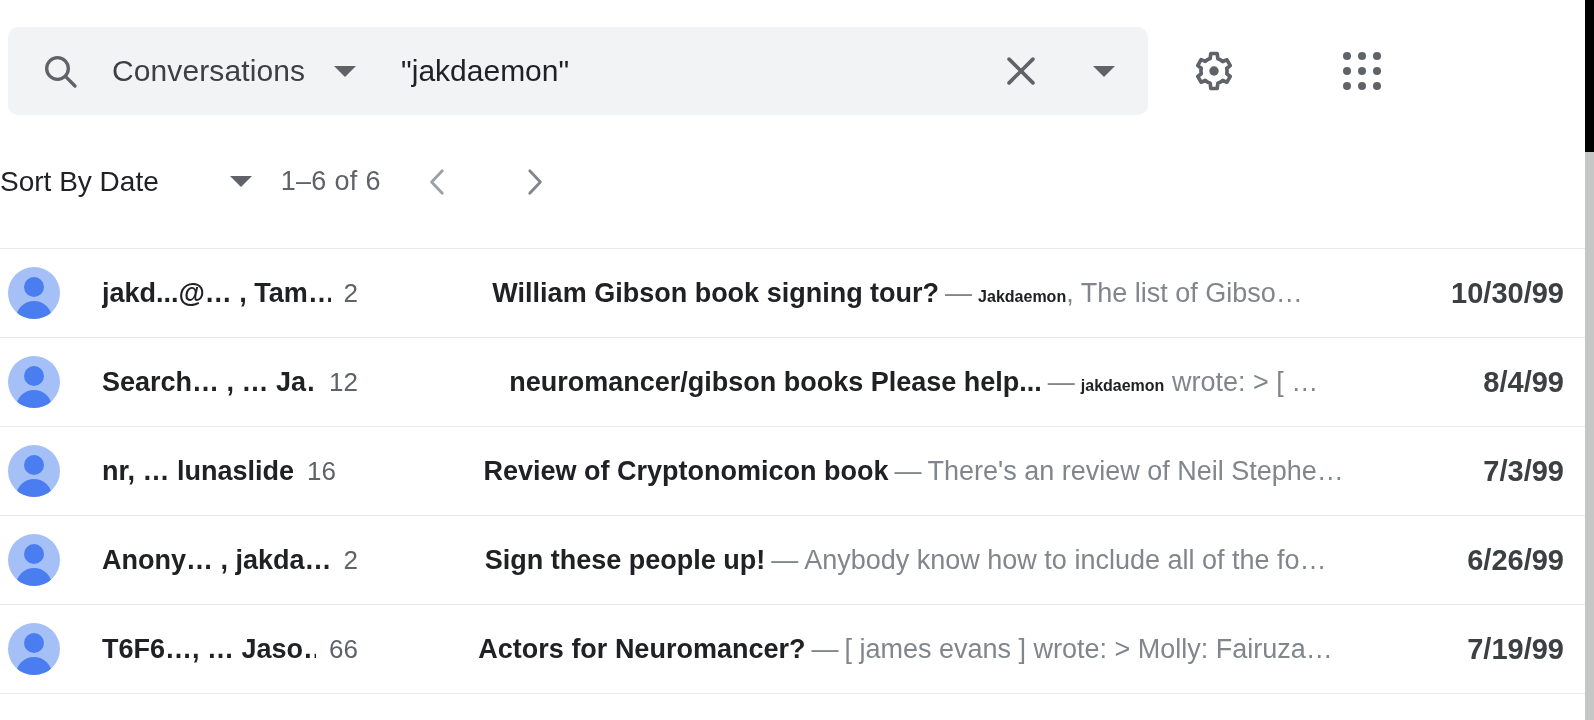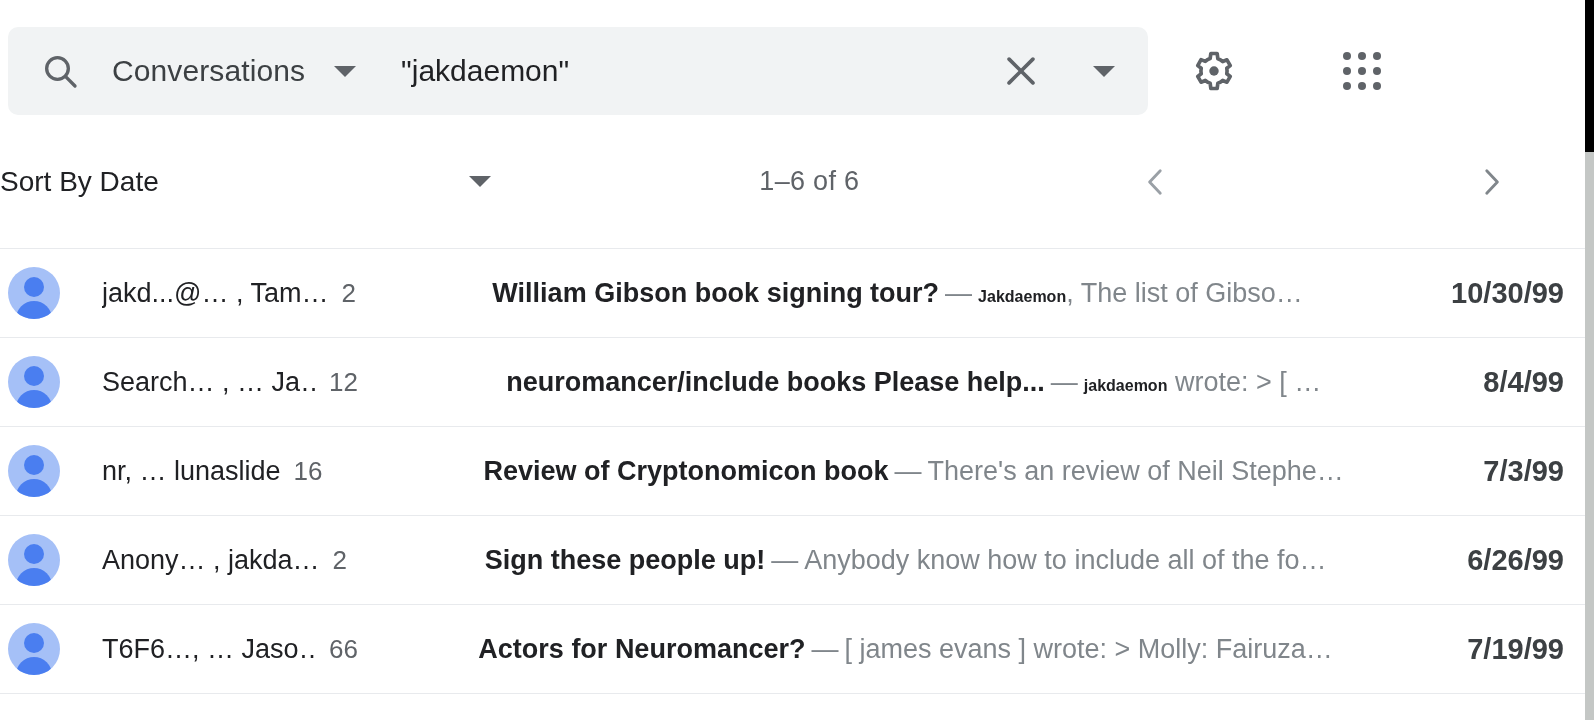--- a/index.html
+++ b/index.html
@@ -109,21 +109,21 @@
     width: 8px; height: 8px;
     border-radius: 50%;
     background: #5f6368;
   }
 
   
   .toolbar {
     height: 133px;
     display: flex;
     align-items: center;
-    justify-content: space-between;
+    justify-content: flex-start;
     padding-right: 66px;
     box-sizing: border-box;
   }
   .sort-label {
     font-size: 28px;
     color: #202124;
     white-space: nowrap;
   }
   .sort-caret-btn {
     width: 80px;
@@ -189,21 +189,21 @@
     width: 298px;
     flex: 0 0 auto;
     display: flex;
     align-items: baseline;
     padding-left: 42px;
     box-sizing: border-box;
     overflow: hidden;
   }
   .sender-names {
     font-size: 27px;
-    font-weight: normal;
+    font-weight: bold;
     color: #202124;
     white-space: nowrap;
     overflow: hidden;
     text-align: center;
   }
   .sender-count {
     font-size: 26px;
     color: #5f6368;
     margin-left: 13px;
     white-space: nowrap;
@@ -366,21 +366,21 @@
     <div class="row">
       <div class="avatar">
         <span class="head"></span>
           <span class="body"></span>
       </div>
       <div class="sender-cell">
         <span class="sender-names">Search… , … Ja…</span>
         <span class="sender-count">12</span>
       </div>
       <div class="msg-cell">
-        <span class="subject">neuromancer/include books Please help...</span><span class="dash">—</span><span class="snippet"></span><b>jakdaemon</b><span class="snippet"> wrote: &gt; [ …</span>
+        <span class="subject">neuromancer/gibson books Please help...</span><span class="dash">—</span><span class="snippet"></span><b>jakdaemon</b><span class="snippet"> wrote: &gt; [ …</span>
       </div>
       <div class="date-cell">8/4/99</div>
     </div>
 
     <div class="row">
       <div class="avatar">
         <span class="head"></span>
           <span class="body"></span>
       </div>
       <div class="sender-cell">

